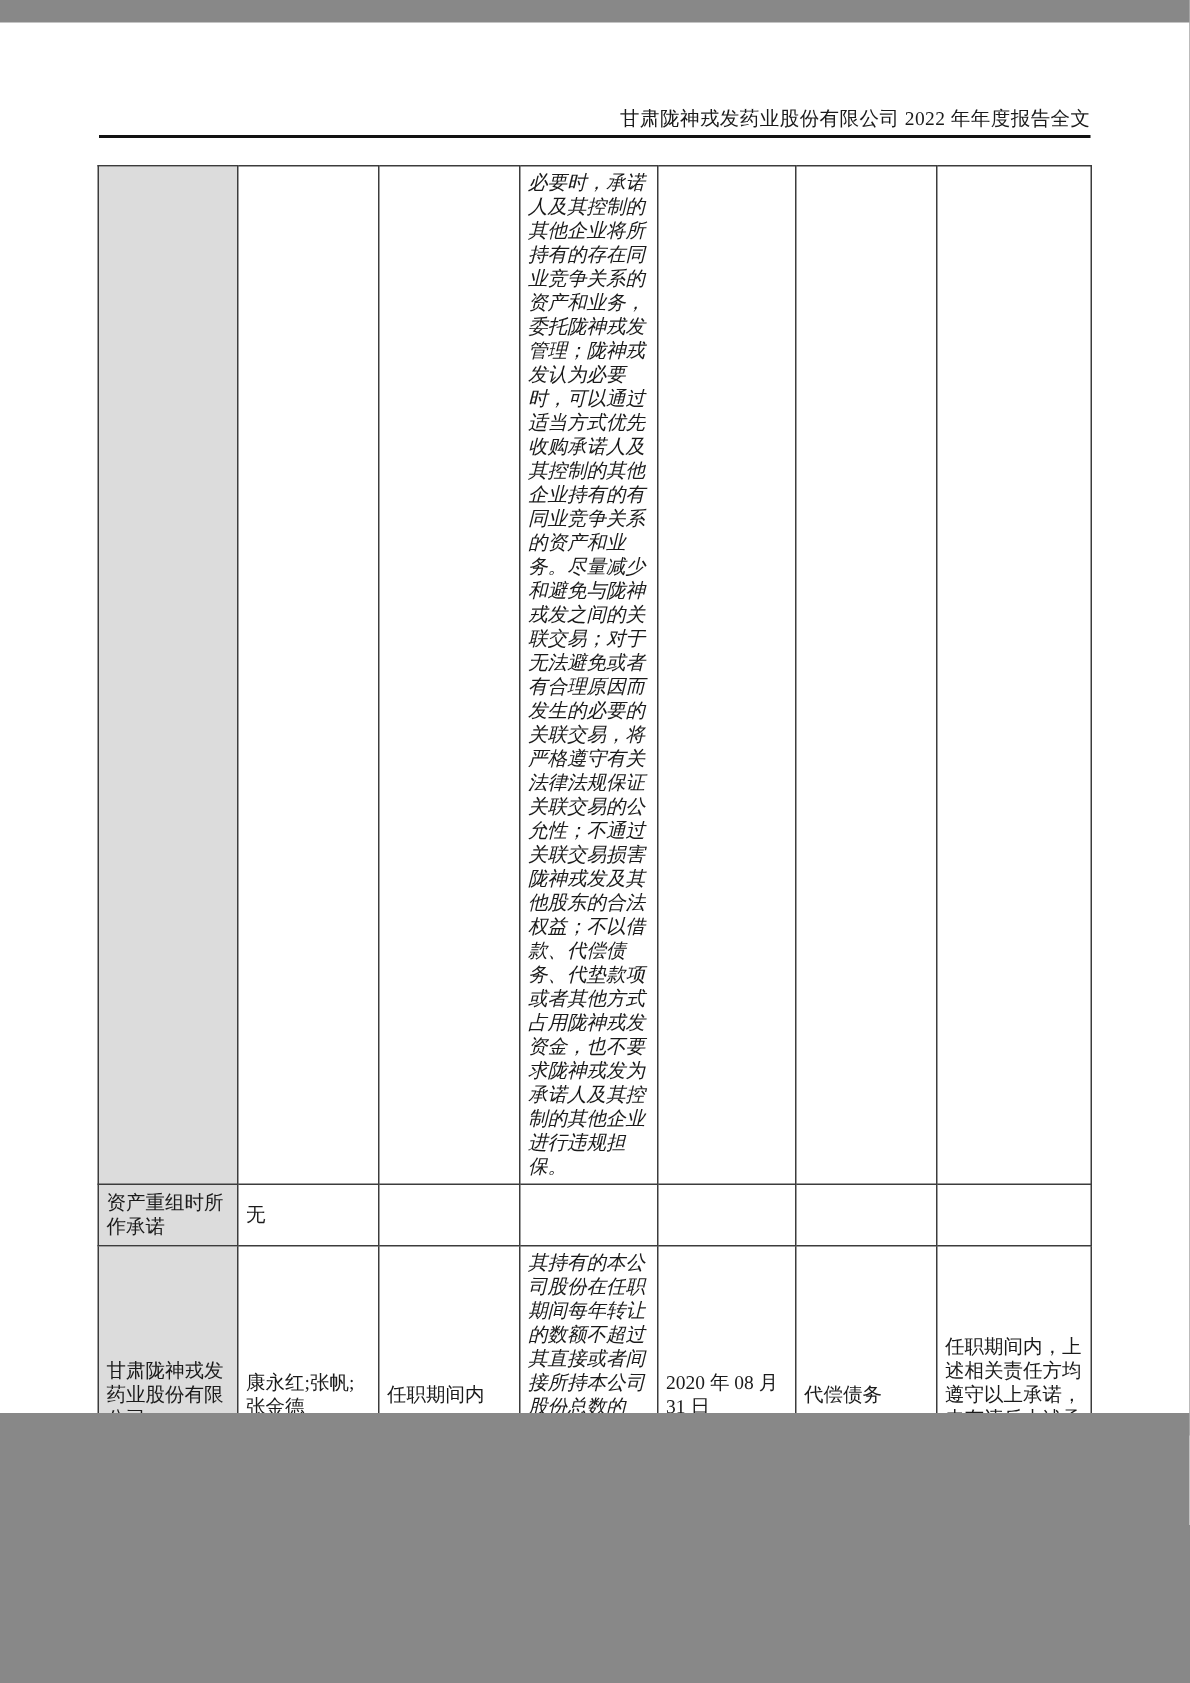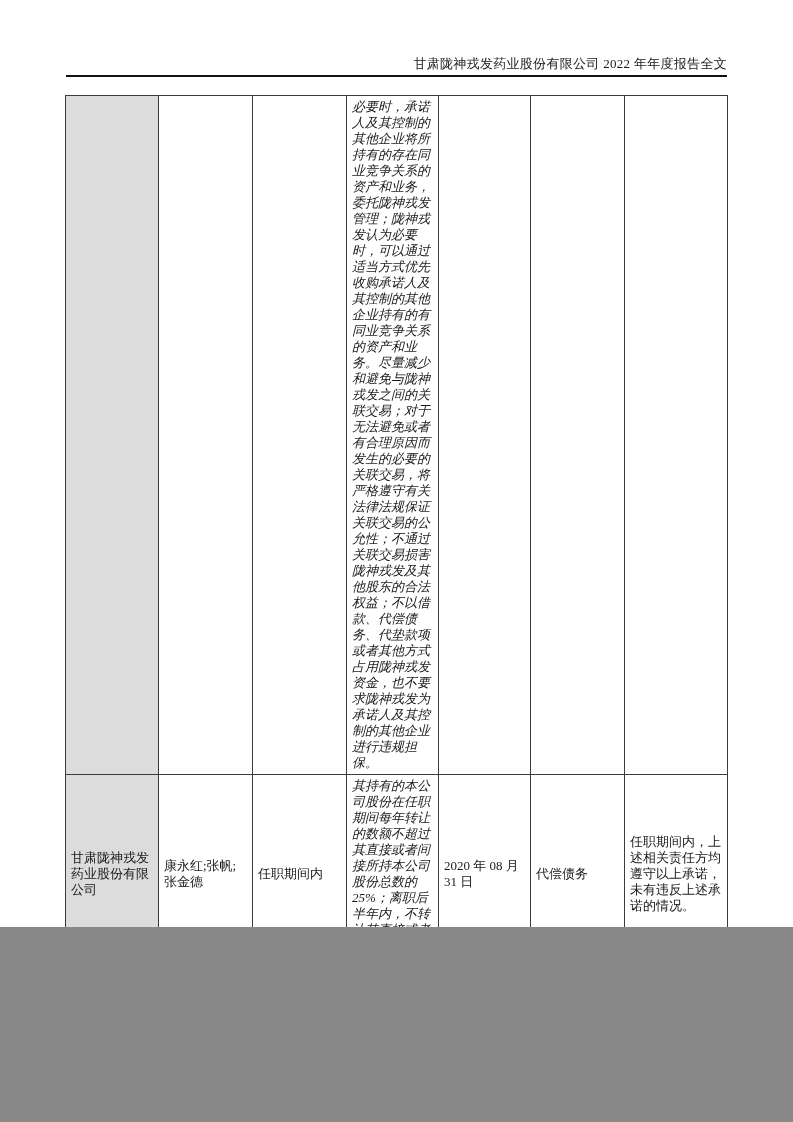--- a/index.html
+++ b/index.html
@@ -1,19 +1,19 @@
 <!DOCTYPE html>
 <html><head>
 <meta charset="utf-8">
 <style>
   html,body{margin:0;padding:0;background:#888;}
   .page{
     position:relative;
     width:793px;height:927px;
-    margin:0 auto;
+    margin:15px auto;
     background:#ffffff;
     font-family:"Liberation Serif","DejaVu Serif",serif;
     color:#1a1a1a;
     overflow:hidden;
   }
   .header-title{
     position:absolute;
     left:66px;right:66px;top:55px;
     text-align:right;
     font-size:13px;
@@ -81,20 +81,29 @@
     <tbody>
       <tr class="r1">
         <td class="label-cell"></td>
         <td></td>
         <td></td>
         <td class="top">必要时，承诺人及其控制的其他企业将所持有的存在同业竞争关系的资产和业务，委托陇神戎发管理；陇神戎发认为必要时，可以通过适当方式优先收购承诺人及其控制的其他企业持有的有同业竞争关系的资产和业务。尽量减少和避免与陇神戎发之间的关联交易；对于无法避免或者有合理原因而发生的必要的关联交易，将严格遵守有关法律法规保证关联交易的公允性；不通过关联交易损害陇神戎发及其他股东的合法权益；不以借款、代偿债务、代垫款项或者其他方式占用陇神戎发资金，也不要求陇神戎发为承诺人及其控制的其他企业进行违规担保。</td>
         <td></td>
         <td></td>
         <td></td>
       </tr>
+      <tr class="r2">
+        <td class="label-cell">资产重组时所作承诺</td>
+        <td>无</td>
+        <td></td>
+        <td></td>
+        <td></td>
+        <td></td>
+        <td></td>
+      </tr>
       <tr class="r3">
         <td class="label-cell">甘肃陇神戎发药业股份有限公司</td>
         <td>康永红;张帆;张金德</td>
         <td>任职期间内</td>
         <td class="top">其持有的本公司股份在任职期间每年转让的数额不超过其直接或者间接所持本公司股份总数的25%；离职后半年内，不转让其直接或者间接所持本公司的股份。</td>
         <td>2020 年 08 月 31 日</td>
         <td>代偿债务</td>
         <td class="tight">任职期间内，上述相关责任方均遵守以上承诺，未有违反上述承诺的情况。</td>
       </tr>
       <tr class="r4">

